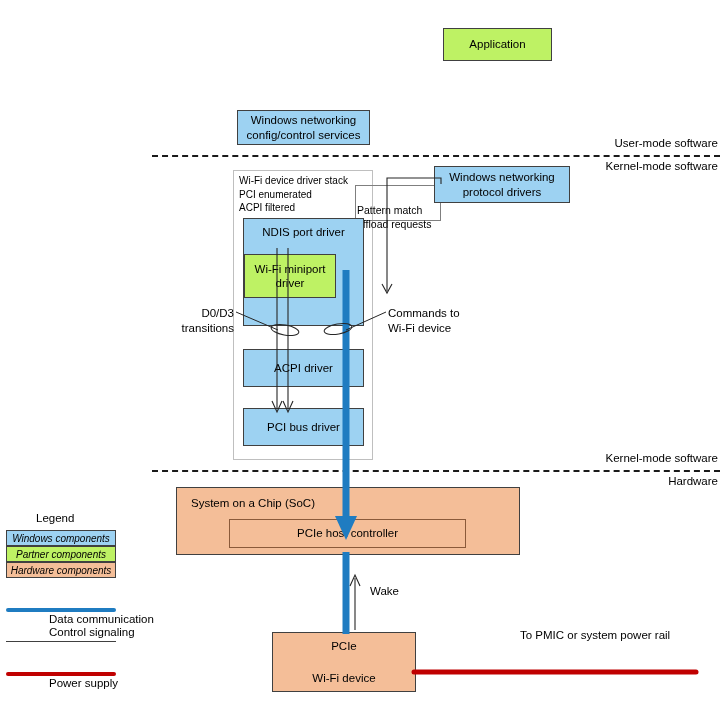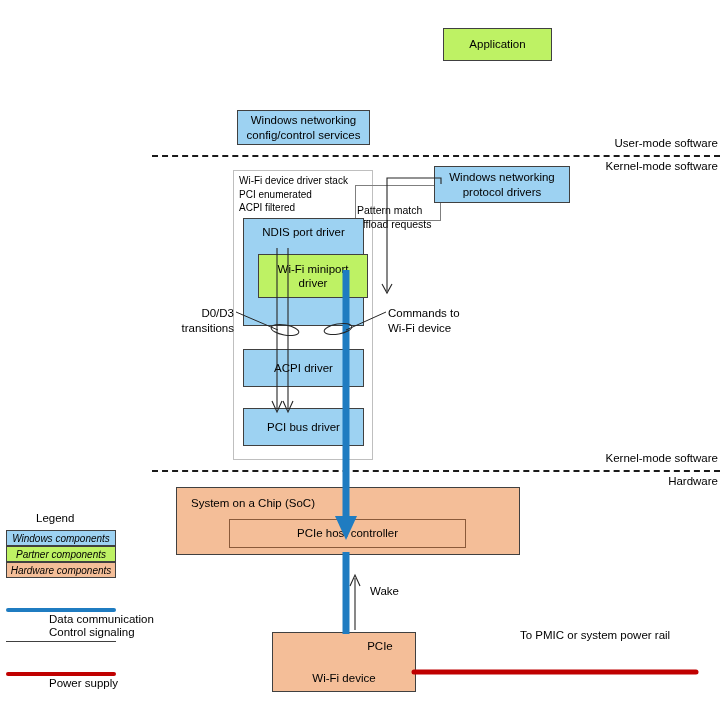--- a/index.html
+++ b/index.html
@@ -126,21 +126,21 @@
 
   <div class="outlinebox" style="left:355px; top:185px; width:86px; height:36px; border-color:#7f7f7f;"></div>
   <div class="label" style="left:357px; top:204px; width:90px; font-size:10.5px;">Pattern match
 offload requests</div>
 
   <div class="box win" style="left:434px; top:166px; width:136px; height:37px; white-space:pre-line;">Windows networking
 protocol drivers</div>
 
   <div class="box win" style="left:243px; top:218px; width:121px; height:108px; align-items:flex-start; padding-top:6px;">NDIS port driver</div>
 
-  <div class="box partner" style="left:258px; top:254px; width:110px; height:44px; white-space:pre-line;">Wi-Fi miniport
+  <div class="box partner" style="left:244px; top:254px; width:92px; height:44px; white-space:pre-line;">Wi-Fi miniport
 driver</div>
 
   <div class="box win" style="left:243px; top:349px; width:121px; height:38px;">ACPI driver</div>
 
   <div class="box win" style="left:243px; top:408px; width:121px; height:38px;">PCI bus driver</div>
 
   <div class="label right" style="left:160px; top:306px; width:74px;">D0/D3
 transitions</div>
 
   <div class="label" style="left:388px; top:306px; width:110px;">Commands to
@@ -150,21 +150,21 @@
   <div class="label right" style="left:520px; top:451px; width:198px;">Kernel-mode software</div>
   <div class="label right" style="left:520px; top:474px; width:198px;">Hardware</div>
 
   <div class="box hw" style="left:176px; top:487px; width:344px; height:68px; align-items:flex-start; justify-content:flex-start; padding:8px 0 0 14px; font-size:11.5px;">System on a Chip (SoC)</div>
 
   <div class="box hw" style="left:229px; top:519px; width:237px; height:29px; border-color:#8a5a3a;">PCIe host controller</div>
 
   <div class="label" style="left:370px; top:584px;">Wake</div>
 
   <div class="box hw" style="left:272px; top:632px; width:144px; height:60px; display:block; padding:0;">
-    <div style="position:absolute; left:0; top:6px; width:100%; text-align:center; font-size:11.5px;margin-left:36px;">PCIe</div>
+    <div style="position:absolute; left:0; top:6px; width:100%; text-align:center; font-size:11.5px;">PCIe</div>
     <div style="position:absolute; left:0; top:38px; width:100%; text-align:center; font-size:11.5px;">Wi-Fi device</div>
   </div>
 
   <div class="label" style="left:520px; top:628px;">To PMIC or system power rail</div>
 
   <div class="legend-title" style="left:8px; top:512px;">Legend</div>
 
   <div class="legend-swatch win" style="left:6px; top:530px; width:110px; height:16px;">Windows components</div>
   <div class="legend-swatch partner" style="left:6px; top:546px; width:110px; height:16px;">Partner components</div>
   <div class="legend-swatch hw" style="left:6px; top:562px; width:110px; height:16px;">Hardware components</div>

